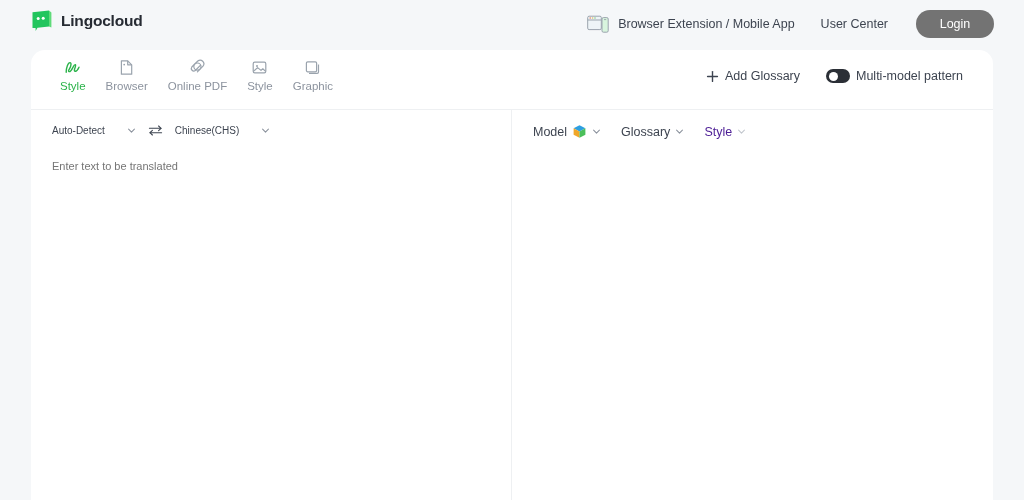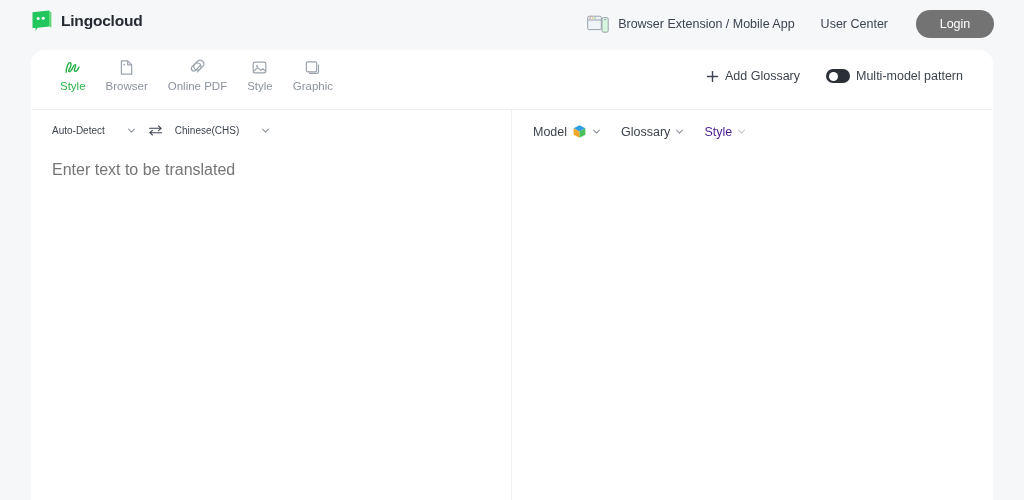--- a/index.html
+++ b/index.html
@@ -117,21 +117,21 @@
     display: flex; align-items: center; gap: 22px;
     font-size: 10px; color: #3d4450; cursor: pointer;
   }
   .swap-icon { width: 15px; height: 13px; display: block; cursor: pointer; }
   .chev { width: 9px; height: 9px; display: block; }
 
   .text-input-area {
     position: absolute; left: 21px; top: 48px; right: 20px; bottom: 12px;
   }
   .placeholder {
-    font-size: 16px; color: #b4b9c0;
+    font-size: 11px; color: #b4b9c0;
     font-family: "Liberation Sans", sans-serif;
     border: none; outline: none; background: transparent;
     width: 100%; height: 100%; resize: none;
     line-height: 1.5;
   }
 
   .opt-bar {
     display: flex; align-items: center;
     padding: 14px 0 0 21px; gap: 20px;
   }

